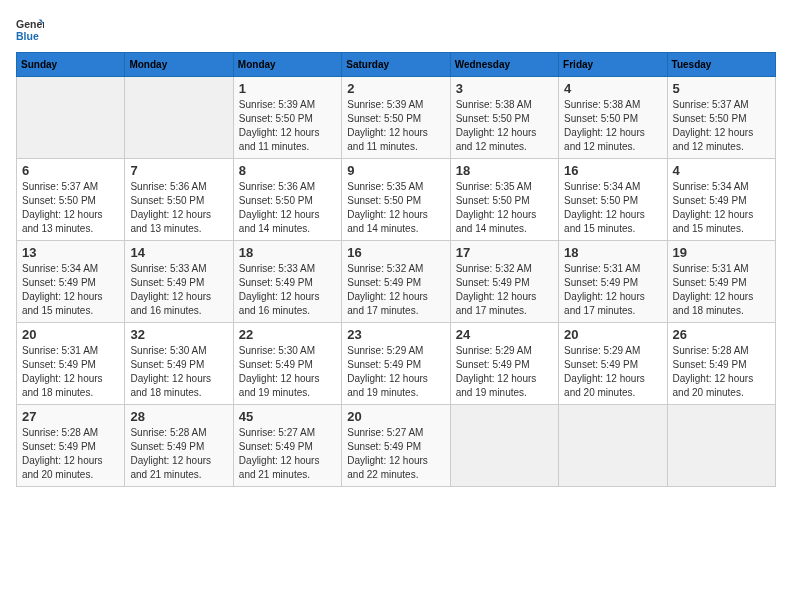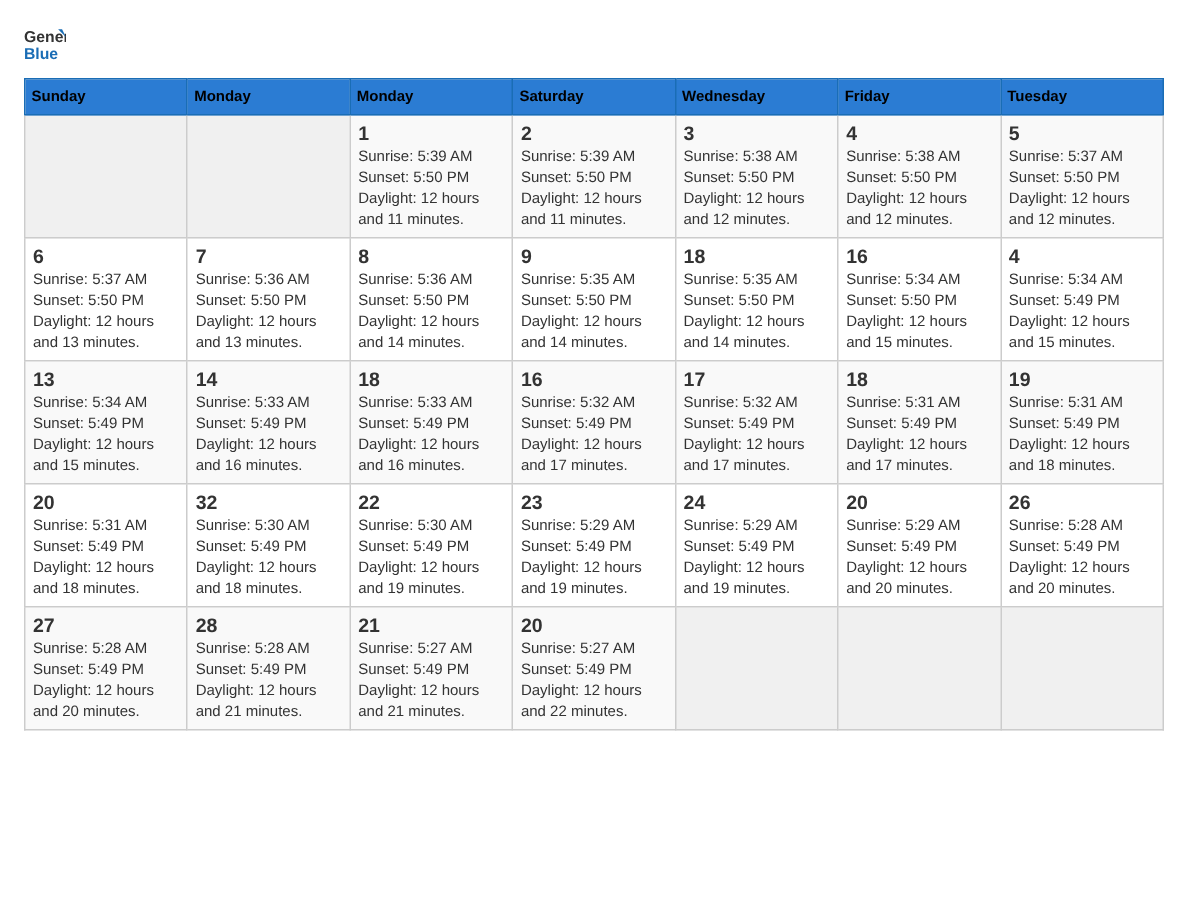--- a/index.html
+++ b/index.html
@@ -283,21 +283,21 @@
 Sunset: 5:49 PM
 Daylight: 12 hours and 20 minutes.</div>
         </td>
         <td>
           <span class="day-num">28</span>
           <div class="day-info" style="white-space: pre-line;">Sunrise: 5:28 AM
 Sunset: 5:49 PM
 Daylight: 12 hours and 21 minutes.</div>
         </td>
         <td>
-          <span class="day-num">21</span>
+          <span class="day-num">45</span>
           <div class="day-info" style="white-space: pre-line;">Sunrise: 5:27 AM
 Sunset: 5:49 PM
 Daylight: 12 hours and 21 minutes.</div>
         </td>
         <td>
           <span class="day-num">20</span>
           <div class="day-info" style="white-space: pre-line;">Sunrise: 5:27 AM
 Sunset: 5:49 PM
 Daylight: 12 hours and 22 minutes.</div>
         </td>

